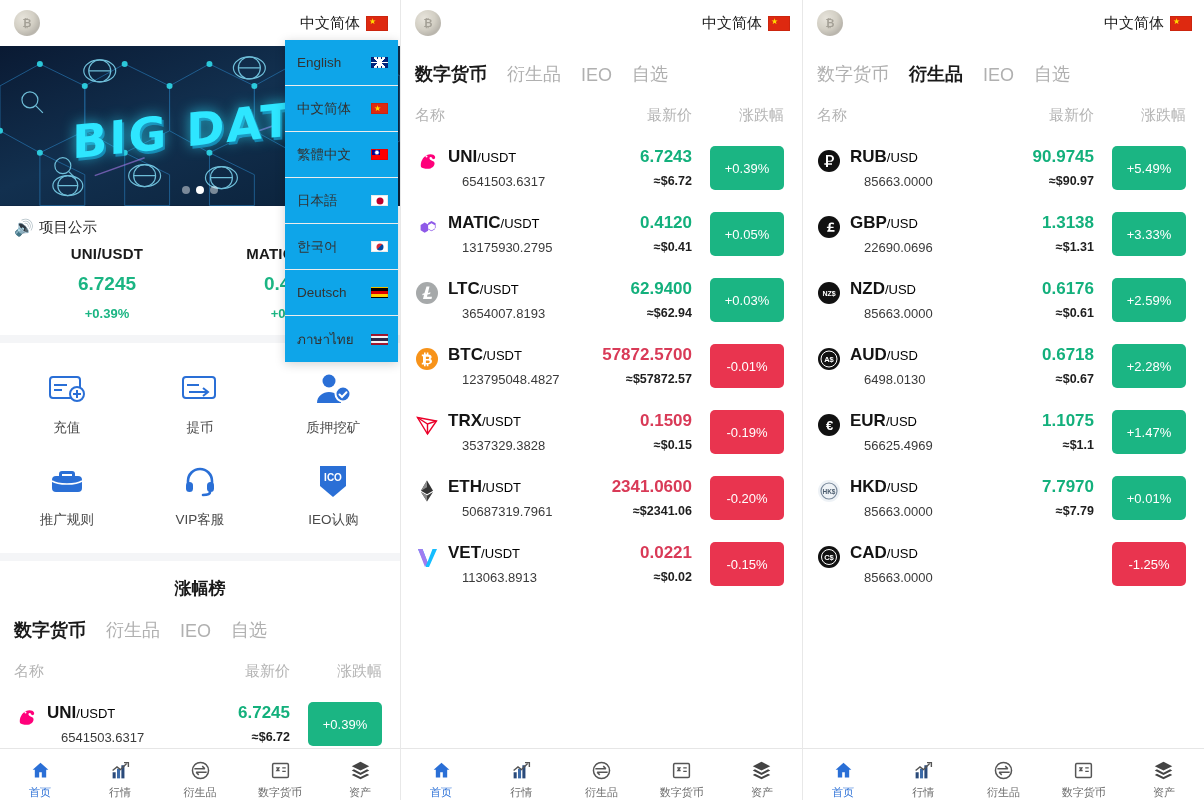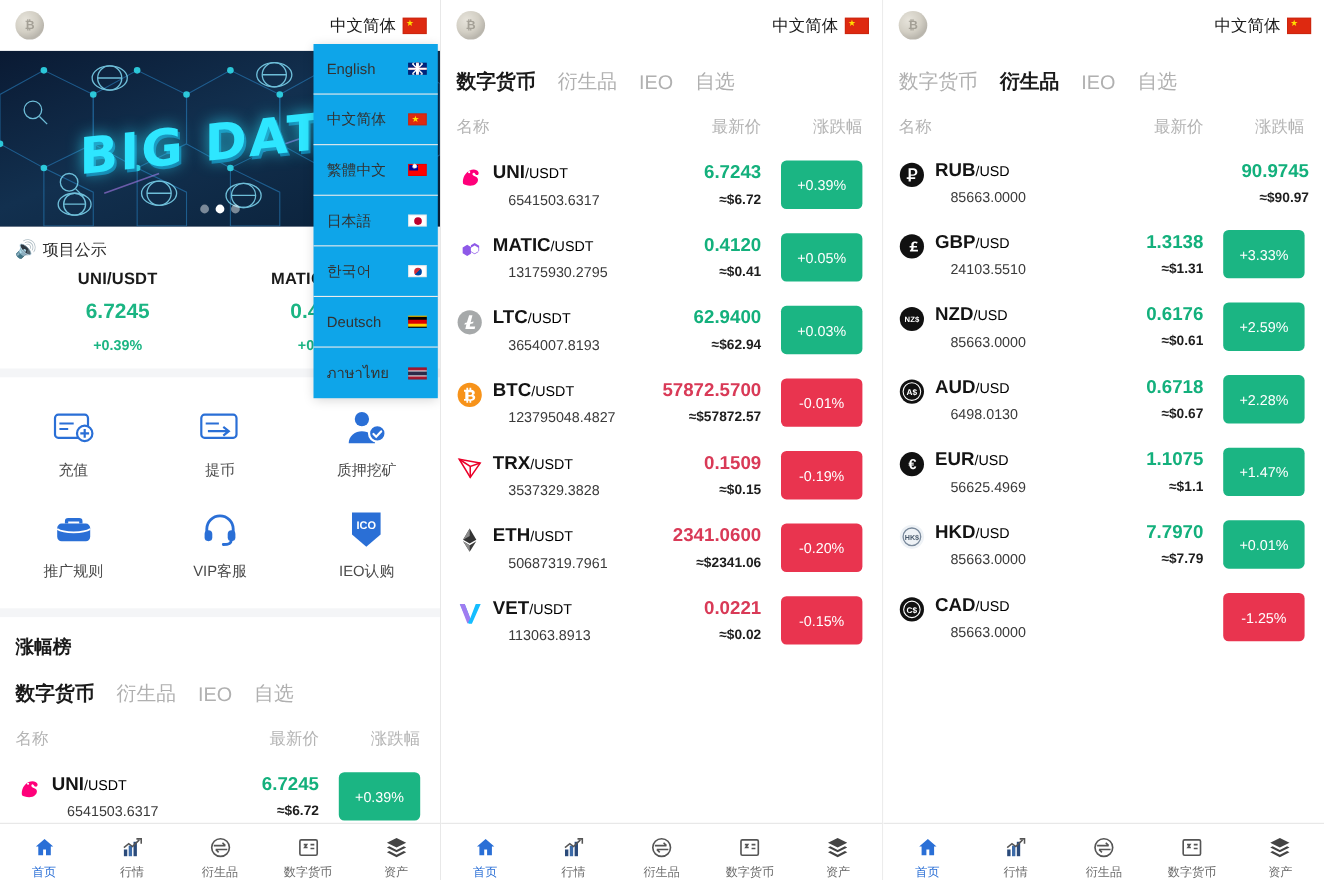--- a/index.html
+++ b/index.html
@@ -139,21 +139,21 @@
   
   .grid { display: flex; flex-wrap: wrap; padding: 16px 0 10px; }
   .gcell {
     width: 33.333%; display: flex; flex-direction: column;
     align-items: center; gap: 10px; padding: 10px 0 14px; cursor: pointer;
   }
   .gcell .glabel { font-size: 13.5px; color: #4a4a4a; }
   .gicon { width: 40px; height: 40px; display: flex; align-items: center; justify-content: center; }
 
   
-  .sec-title { padding: 16px 14px 2px; font-size: 17px; font-weight: bold; color: #1a1a1a; }
+  .sec-title { padding: 16px 14px 2px; font-size: 17px; font-weight: bold; color: #1a1a1a; text-align: center; }
 
   
   .tabs { display: flex; align-items: flex-end; gap: 20px; padding: 16px 14px 8px; }
   .tab { font-size: 18px; color: #b0b0b0; cursor: pointer; white-space: nowrap; }
   .tab.active { color: #1a1a1a; font-weight: bold; }
 
   
   .thead {
     display: flex; align-items: center; padding: 12px 14px 10px;
     font-size: 15px; color: #b4b4b4;
@@ -755,33 +755,36 @@
           </span>
           <span class="nm-col">
             <span class="sym-line"><span>RUB</span><span class="quote">/USD</span></span>
             <span class="vol">85663.0000</span>
           </span>
         </span>
         <span class="c-price">
           <span class="px up">90.9745</span>
           <span class="usd">≈$90.97</span>
         </span>
+        <span class="c-chg">
+            <span class="badge up">+5.49%</span>
+          </span>
       </div>
 
       <div class="mrow">
         <span class="c-name">
           <span class="coin-ic">
             <svg viewBox="0 0 24 24" width="24" height="24">
                 <circle cx="12" cy="12" r="11" fill="#111"></circle>
                 <path d="M14.5 7.5c-2 0-3 1.2-3 2.8v1.4h-1.6v1.4h1.6c0 1.4-.4 2.2-1.3 2.7v.9h7.3v-1.7h-4.4c.4-.6.5-1.3.5-1.9h3v-1.4h-3v-1.3c0-.9.5-1.4 1.4-1.4.6 0 1.1.2 1.6.5l.6-1.5c-.6-.3-1.4-.5-2.7-.5z" fill="#fff"></path>
               </svg>
           </span>
           <span class="nm-col">
             <span class="sym-line"><span>GBP</span><span class="quote">/USD</span></span>
-            <span class="vol">24103.5510</span>
+            <span class="vol">22690.0696</span>
           </span>
         </span>
         <span class="c-price">
           <span class="px up">1.3138</span>
           <span class="usd">≈$1.31</span>
         </span>
         <span class="c-chg">
             <span class="badge up">+3.33%</span>
           </span>
       </div>

